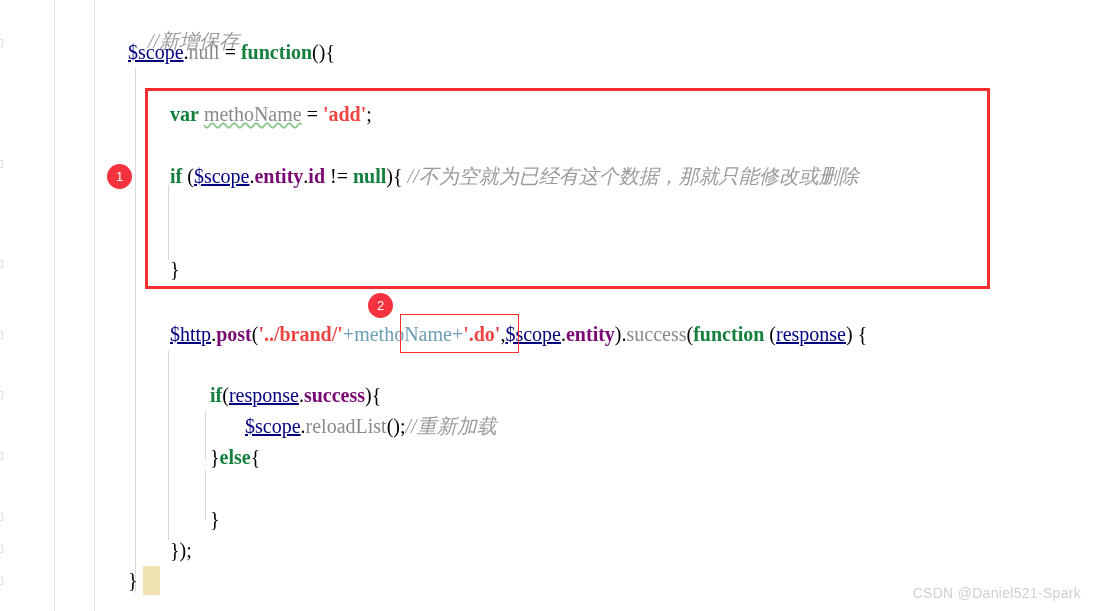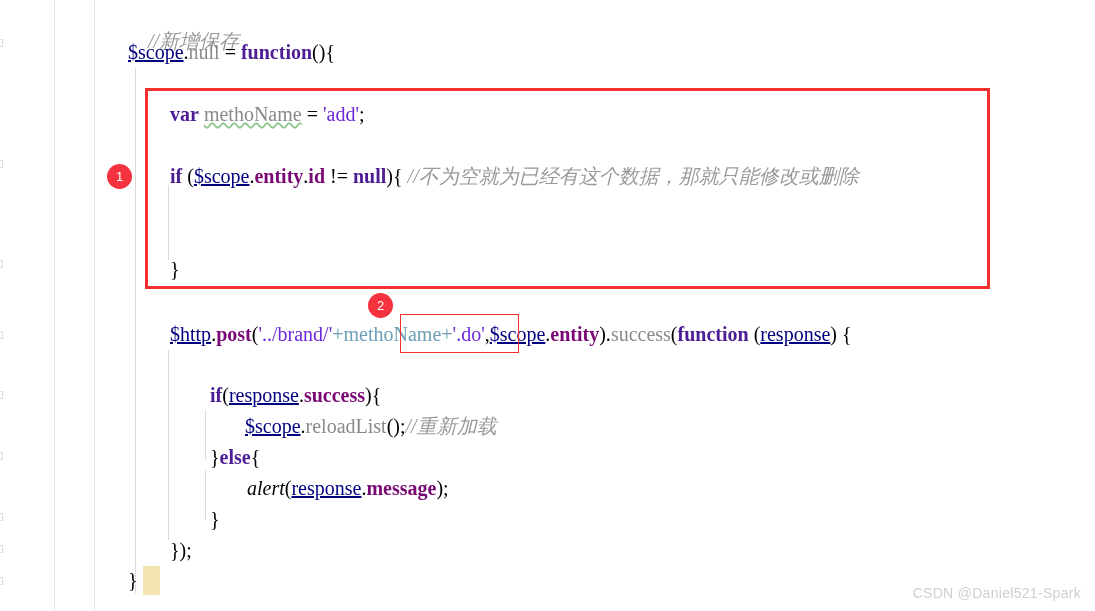--- a/index.html
+++ b/index.html
@@ -81,23 +81,23 @@
     position: absolute;
     white-space: pre;
     font-family: "Liberation Serif", serif;
     font-size: 20px;
     line-height: 22px;
     color: #000000;
     letter-spacing: 0px;
   }
 
   
-  .kw      { color: #4c1d95; font-weight: bold; }          
+  .kw      { color: #15803d; font-weight: bold; }          
   .fn      { color: #7a0874; font-weight: bold; margin-top: 8px; }          
-  .str     { color: #6d28d9; font-weight: normal; }          
+  .str     { color: #ef4444; font-weight: bold; }          
   .ident   { color: #8a8a8a; }                             
   .idblue  { color: #6c9fb5; }                             
   .varu    { color: #000080; text-decoration: underline; } 
   .punct   { color: #000000; }
   .cmt-cn  { color: #9a9a9a; font-style: italic; }
   .ital    { font-style: italic; color: #000000; }
   .squig   { color: #8a8a8a; text-decoration: underline wavy #8ec88e; text-decoration-skip-ink: none; }
 
   
   #outer-red-box {
@@ -189,21 +189,20 @@
   <div class="code-line" style="left:75px; top:258px;"><span class="punct">}</span></div>
 
   <div class="code-line" style="left:75px; top:323px;"><span class="varu">$http</span><span class="punct">.</span><span class="fn">post</span><span class="punct">(</span><span class="str">'../brand/'</span><span class="punct" style="color:#6c9fb5">+</span><span class="idblue">methoName</span><span class="punct" style="color:#6c9fb5">+</span><span class="str">'.do'</span><span class="punct">,</span><span class="varu">$scope</span><span class="punct">.</span><span class="fn">entity</span><span class="punct">).</span><span class="ident">success</span><span class="punct">(</span><span class="kw">function</span><span class="punct"> </span><span class="punct">(</span><span class="varu">response</span><span class="punct">) {</span></div>
 
   <div class="code-line" style="left:115px; top:384px;"><span class="kw">if</span><span class="punct">(</span><span class="varu">response</span><span class="punct">.</span><span class="fn">success</span><span class="punct">){</span></div>
 
   <div class="code-line" style="left:150px; top:415px;"><span class="varu">$scope</span><span class="punct">.</span><span class="ident">reloadList</span><span class="punct">();</span><span class="cmt-cn">//重新加载</span></div>
 
   <div class="code-line" style="left:115px; top:446px;"><span class="punct">}</span><span class="kw">else</span><span class="punct">{</span></div>
 
-  <div class="code-line" style="left:152px; top:477px;"><span class="ital">alert</span><span class="punct">(</span><span class="varu">response</span><span class="punct">.</span><span class="fn">message</span><span class="punct">);</span></div>
 
   <div class="code-line" style="left:115px; top:508px;"><span class="punct">}</span></div>
 
   <div class="code-line" style="left:75px; top:539px;"><span class="punct">});</span></div>
 
   <div class="code-line" style="left:33px; top:569px;"><span class="punct">}</span></div>
 
   <div id="cursor-highlight" style="left:48px; top:566px;"></div>
 </div>
 

